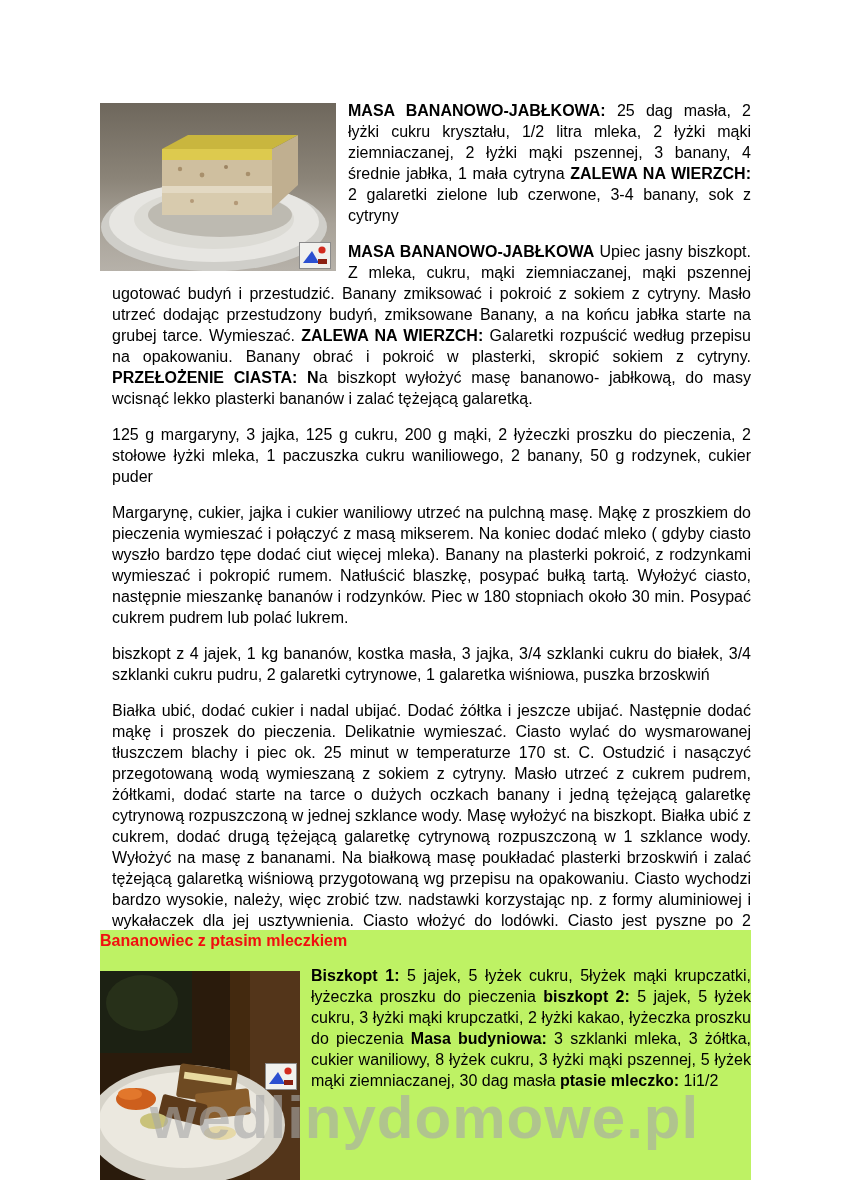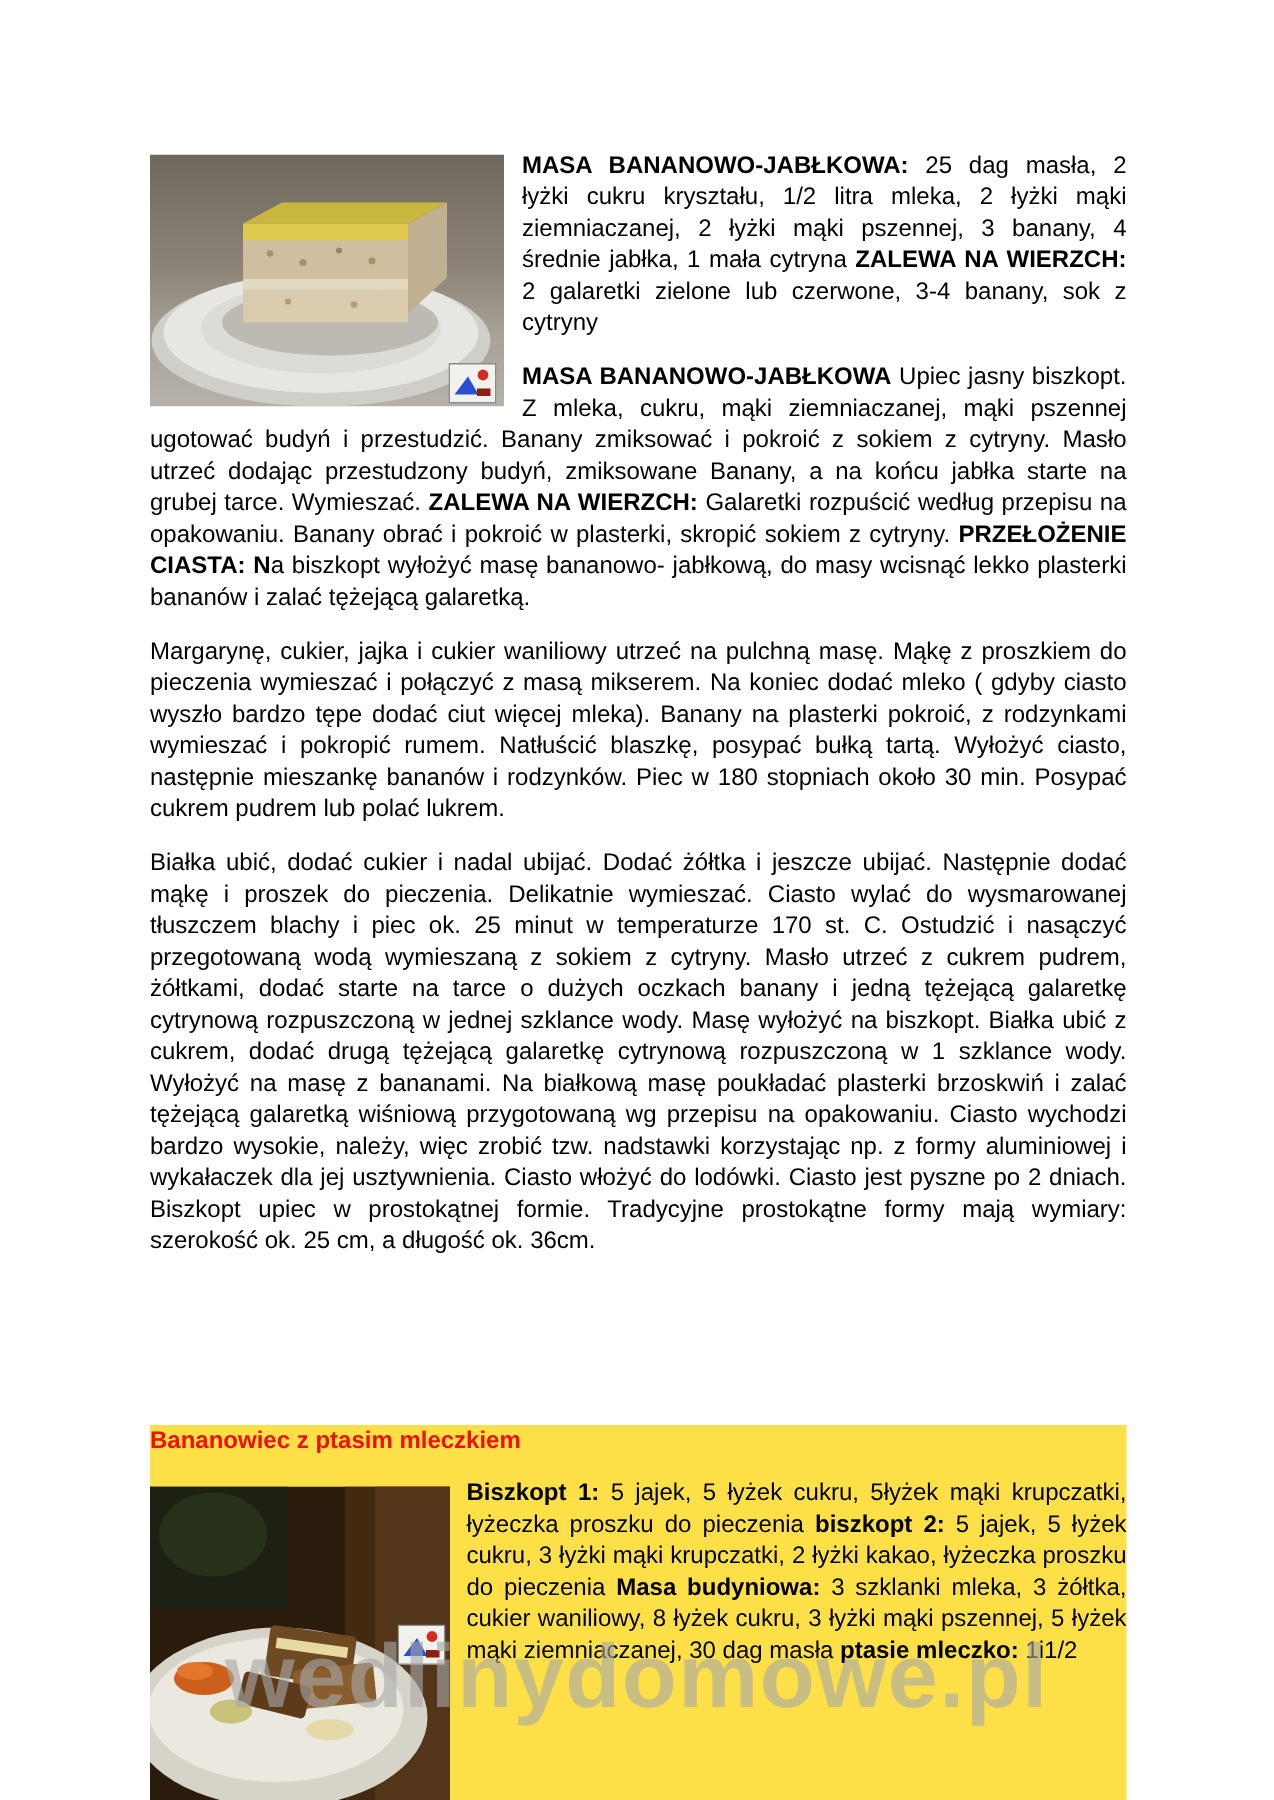--- a/index.html
+++ b/index.html
@@ -16,20 +16,21 @@
   }
   .content {
     position: absolute;
     left: 100px; top: 100px;
     width: 651px;
     z-index: 1;
   }
   .para {
     text-align: justify;
     margin: 0 0 15px 0;
+    padding-left: 12px;
   }
   .heading {
     color: #f10f0f;
     font-weight: bold;
     font-size: 16px;
     margin: 22px 0 15px 0;
   }
   .photo {
     position: relative;
     float: left;
@@ -41,24 +42,24 @@
   .photo svg.photo-svg { display: block; }
   .obj-icon {
     position: absolute;
     width: 32px; height: 27px;
     display: block;
   }
   .photo1 .obj-icon { right: 5px; bottom: 2px; }
   .photo2 .obj-icon { right: 3px; top: 92px; }
   .section-bottom {
     position: absolute;
-    left: 100px; top: 950px;
+    left: 100px; top: 930px;
     width: 651px; height: 250px;
     overflow: hidden;
-    background: #fde047;
+    background: #bef264;
     z-index: 2;
   }
   .section-bottom .heading { margin: 0 0 14px 0; }
   .watermark {
     position: absolute;
     left: 0; top: 1072px;
     width: 849px;
     text-align: center;
     font-size: 60px;
     line-height: 92px;
@@ -107,22 +108,24 @@
       <rect x="0.5" y="0.5" width="31" height="26" fill="#f1f1ee" stroke="#8a8a8a"></rect>
       <polygon points="4,21 13,9 20,21" fill="#2b4fd0"></polygon>
       <circle cx="23" cy="8" r="3.6" fill="#d22b1f"></circle>
       <rect x="19" y="17" width="9" height="5" fill="#8a1f12"></rect>
     </svg>
   </figure>
 
   <p class="para"><b>MASA BANANOWO-JABŁKOWA:</b><span> 25 dag masła, 2 łyżki cukru kryształu, 1/2 litra mleka, 2 łyżki mąki ziemniaczanej, 2 łyżki mąki pszennej, 3 banany, 4 średnie jabłka, 1 mała cytryna </span><b>ZALEWA NA WIERZCH:</b><span> 2 galaretki zielone lub czerwone, 3-4 banany, sok z cytryny</span></p>
   <p class="para"><b>MASA BANANOWO-JABŁKOWA</b><span> Upiec jasny biszkopt. Z mleka, cukru, mąki ziemniaczanej, mąki pszennej ugotować budyń i przestudzić. Banany zmiksować i pokroić z sokiem z cytryny. Masło utrzeć dodając przestudzony budyń, zmiksowane Banany, a na końcu jabłka starte na grubej tarce. Wymieszać. </span><b>ZALEWA NA WIERZCH:</b><span> Galaretki rozpuścić według przepisu na opakowaniu. Banany obrać i pokroić w plasterki, skropić sokiem z cytryny. </span><b>PRZEŁOŻENIE CIASTA: N</b><span>a biszkopt wyłożyć masę bananowo- jabłkową, do masy wcisnąć lekko plasterki bananów i zalać tężejącą galaretką.</span></p>
 
+  <p class="para"><span>125 g margaryny, 3 jajka, 125 g cukru, 200 g mąki, 2 łyżeczki proszku do pieczenia, 2 stołowe łyżki mleka, 1 paczuszka cukru waniliowego, 2 banany, 50 g rodzynek, cukier puder</span></p>
   <p class="para"><span>Margarynę, cukier, jajka i cukier waniliowy utrzeć na pulchną masę. Mąkę z proszkiem do pieczenia wymieszać i połączyć z masą mikserem. Na koniec dodać mleko ( gdyby ciasto wyszło bardzo tępe dodać ciut więcej mleka). Banany na plasterki pokroić, z rodzynkami wymieszać i pokropić rumem. Natłuścić blaszkę, posypać bułką tartą. Wyłożyć ciasto, następnie mieszankę bananów i rodzynków. Piec w 180 stopniach około 30 min. Posypać cukrem pudrem lub polać lukrem.</span></p>
 
+  <p class="para"><span>biszkopt z 4 jajek, 1 kg bananów, kostka masła, 3 jajka, 3/4 szklanki cukru do białek, 3/4 szklanki cukru pudru, 2 galaretki cytrynowe, 1 galaretka wiśniowa, puszka brzoskwiń</span></p>
   <p class="para"><span>Białka ubić, dodać cukier i nadal ubijać. Dodać żółtka i jeszcze ubijać. Następnie dodać mąkę i proszek do pieczenia. Delikatnie wymieszać. Ciasto wylać do wysmarowanej tłuszczem blachy i piec ok. 25 minut w temperaturze 170 st. C. Ostudzić i nasączyć przegotowaną wodą wymieszaną z sokiem z cytryny. Masło utrzeć z cukrem pudrem, żółtkami, dodać starte na tarce o dużych oczkach banany i jedną tężejącą galaretkę cytrynową rozpuszczoną w jednej szklance wody. Masę wyłożyć na biszkopt. Białka ubić z cukrem, dodać drugą tężejącą galaretkę cytrynową rozpuszczoną w 1 szklance wody. Wyłożyć na masę z bananami. Na białkową masę poukładać plasterki brzoskwiń i zalać tężejącą galaretką wiśniową przygotowaną wg przepisu na opakowaniu. Ciasto wychodzi bardzo wysokie, należy, więc zrobić tzw. nadstawki korzystając np. z formy aluminiowej i wykałaczek dla jej usztywnienia. Ciasto włożyć do lodówki. Ciasto jest pyszne po 2 dniach. Biszkopt upiec w prostokątnej formie. Tradycyjne prostokątne formy mają wymiary: szerokość ok. 25 cm, a długość ok. 36cm.</span></p>
 
 </main>
 
 <section class="section-bottom">
   <h2 class="heading">Bananowiec z ptasim mleczkiem</h2>
 
   <figure class="photo photo2">
     <svg class="photo-svg" width="200" height="215" viewBox="0 0 200 215" aria-hidden="true">
       <rect width="200" height="215" fill="#2a1b0c"></rect>

